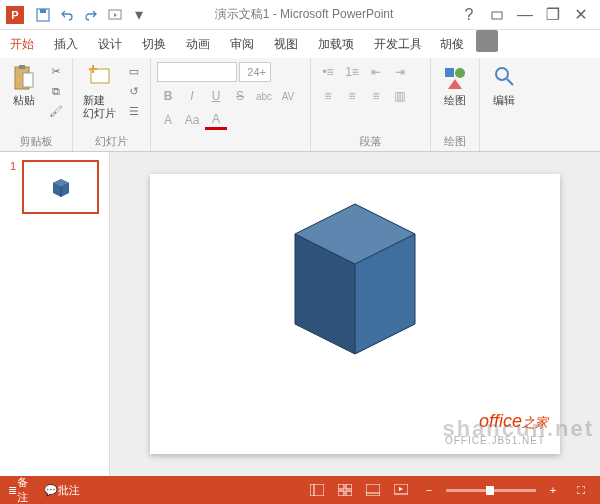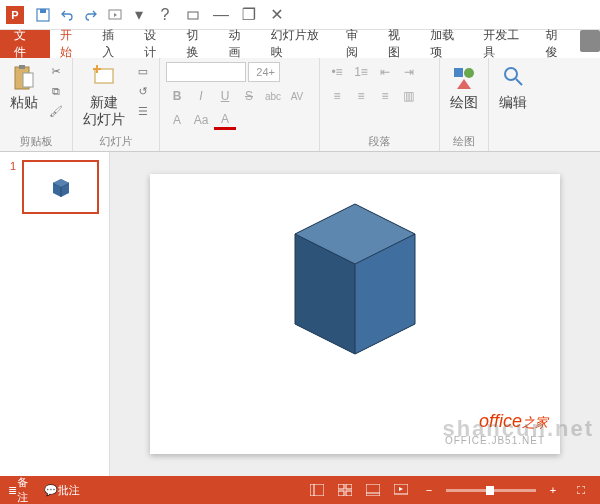--- a/index.html
+++ b/index.html
@@ -18,21 +18,21 @@
 .tab.file { background: #d24726; color: #fff; padding: 0 14px; }
 .tab.active { color: #d24726; }
 .tab.user { padding: 0 8px; }
 
 .ribbon { height: 94px; background: #f5f5f5; border-bottom: 1px solid #ccc; display: flex; }
 .group { border-right: 1px solid #ddd; display: flex; flex-direction: column; padding: 4px 6px 2px; }
 .group-body { flex: 1; display: flex; align-items: flex-start; gap: 4px; }
 .group-label { font-size: 11px; color: #888; text-align: center; padding-top: 2px; }
 .big-btn { display: flex; flex-direction: column; align-items: center; gap: 2px; padding: 2px 4px; cursor: pointer; }
 .big-btn .ico { width: 28px; height: 28px; display: flex; align-items: center; justify-content: center; }
-.big-btn .lbl { font-size: 14px; color: #444; text-align: center; line-height: 1.2; }
+.big-btn .lbl { font-size: 11px; color: #444; text-align: left; line-height: 1.2; }
 .mini-col { display: flex; flex-direction: column; gap: 2px; }
 .mini-btn { width: 20px; height: 18px; display: flex; align-items: center; justify-content: center; color: #777; cursor: pointer; font-size: 11px; }
 .font-row { display: flex; gap: 2px; align-items: center; }
 .font-box { border: 1px solid #ccc; background: #fff; height: 20px; font-size: 11px; color: #999; padding: 0 4px; display: flex; align-items: center; }
 .fb { min-width: 80px; }
 .fs { min-width: 32px; justify-content: flex-end; }
 .fbtn { width: 22px; height: 20px; display: flex; align-items: center; justify-content: center; color: #aaa; font-size: 12px; cursor: pointer; }
 
 .workspace { display: flex; height: 324px; background: #eee; }
 .thumbs { width: 110px; background: #fff; border-right: 1px solid #ddd; padding: 8px 10px; }
@@ -75,41 +75,40 @@
         <path d="M9 3 L12 6 L9 9 M12 6 H5 A3 3 0 0 0 5 12" fill="none" stroke="#4a86c5" stroke-width="1.3"></path>
       </svg>
     </div>
   <div class="qat-btn">
       <svg width="14" height="14" viewBox="0 0 14 14">
         <rect x="1" y="2" width="12" height="9" fill="none" stroke="#888"></rect>
         <path d="M6 5 L9 7 L6 9 Z" fill="#888"></path>
       </svg>
     </div>
   <div class="qat-btn">▾</div>
+  <div class="title-text">演示文稿1 - Microsoft PowerPoint</div>
   <div class="title-right">
     <div class="win-btn">?</div>
     <div class="win-btn">
         <svg width="12" height="12">
           <rect x="1" y="3" width="10" height="7" fill="none" stroke="#666"></rect>
         </svg>
       </div>
     <div class="win-btn">—</div>
     <div class="win-btn">❐</div>
     <div class="win-btn">✕</div>
   </div>
 </div>
 
 <div class="tabbar">
-  <div class="tab file">文件</div>
   <div class="tab active">开始</div>
   <div class="tab">插入</div>
   <div class="tab">设计</div>
   <div class="tab">切换</div>
   <div class="tab">动画</div>
-  <div class="tab">幻灯片放映</div>
   <div class="tab">审阅</div>
   <div class="tab">视图</div>
   <div class="tab">加载项</div>
   <div class="tab">开发工具</div>
   <div class="tab user">胡俊</div>
   <div class="avatar"></div>
 </div>
 
 <div class="ribbon">
 

